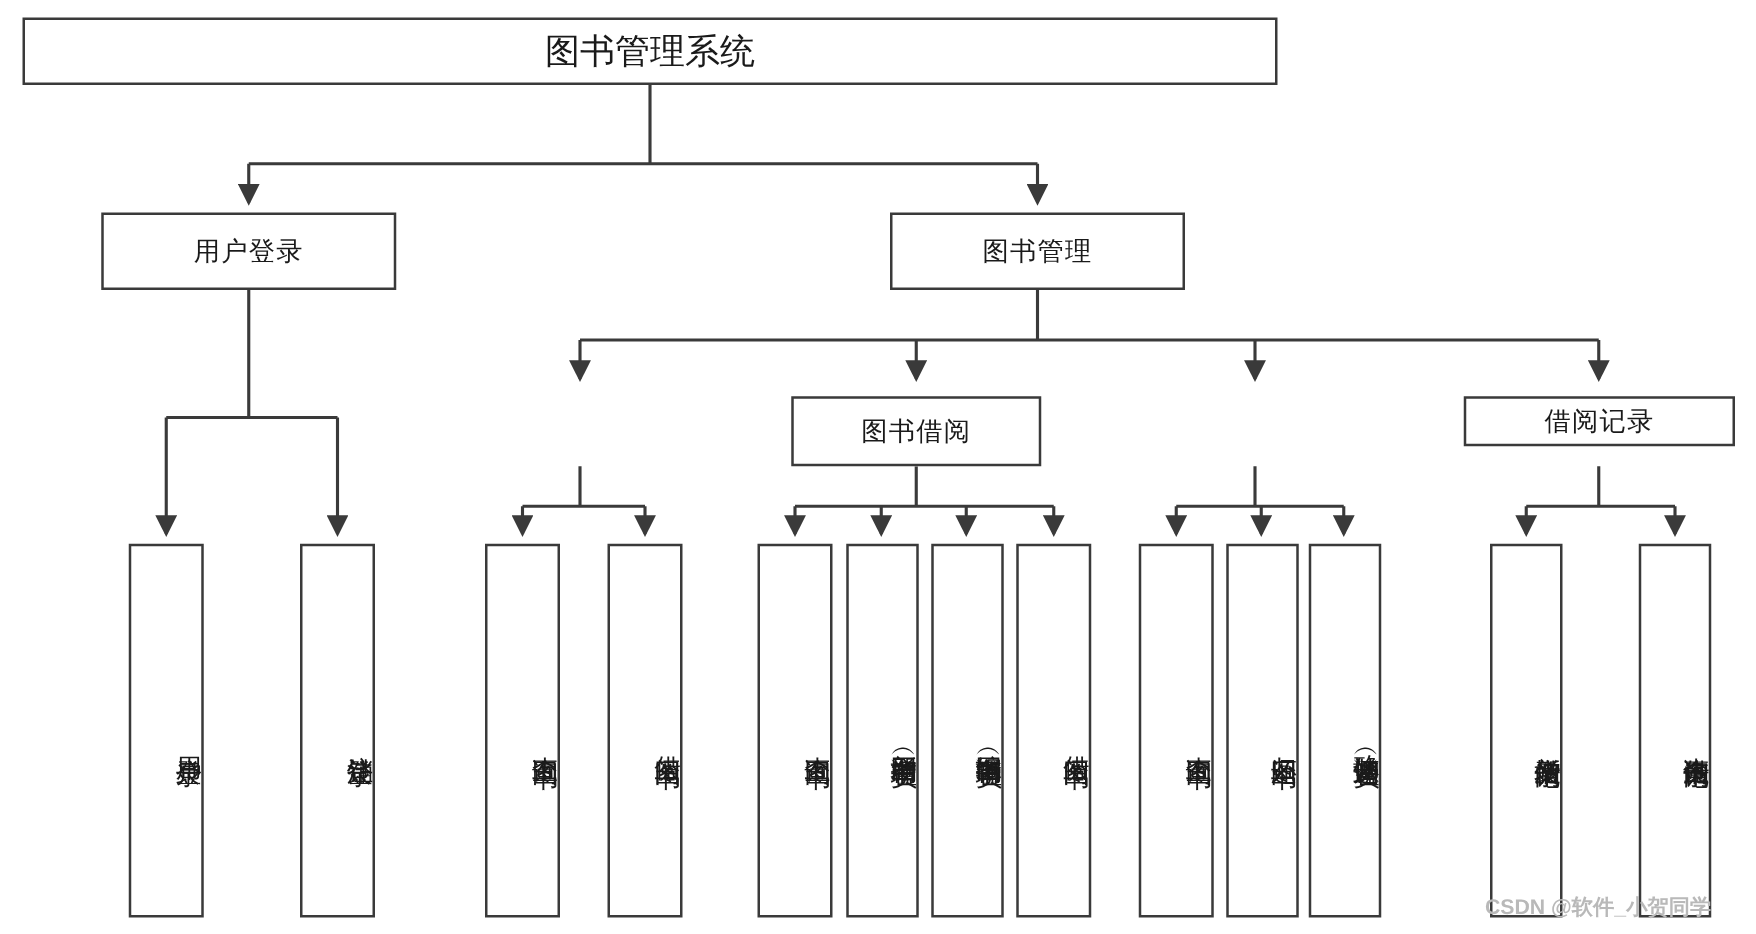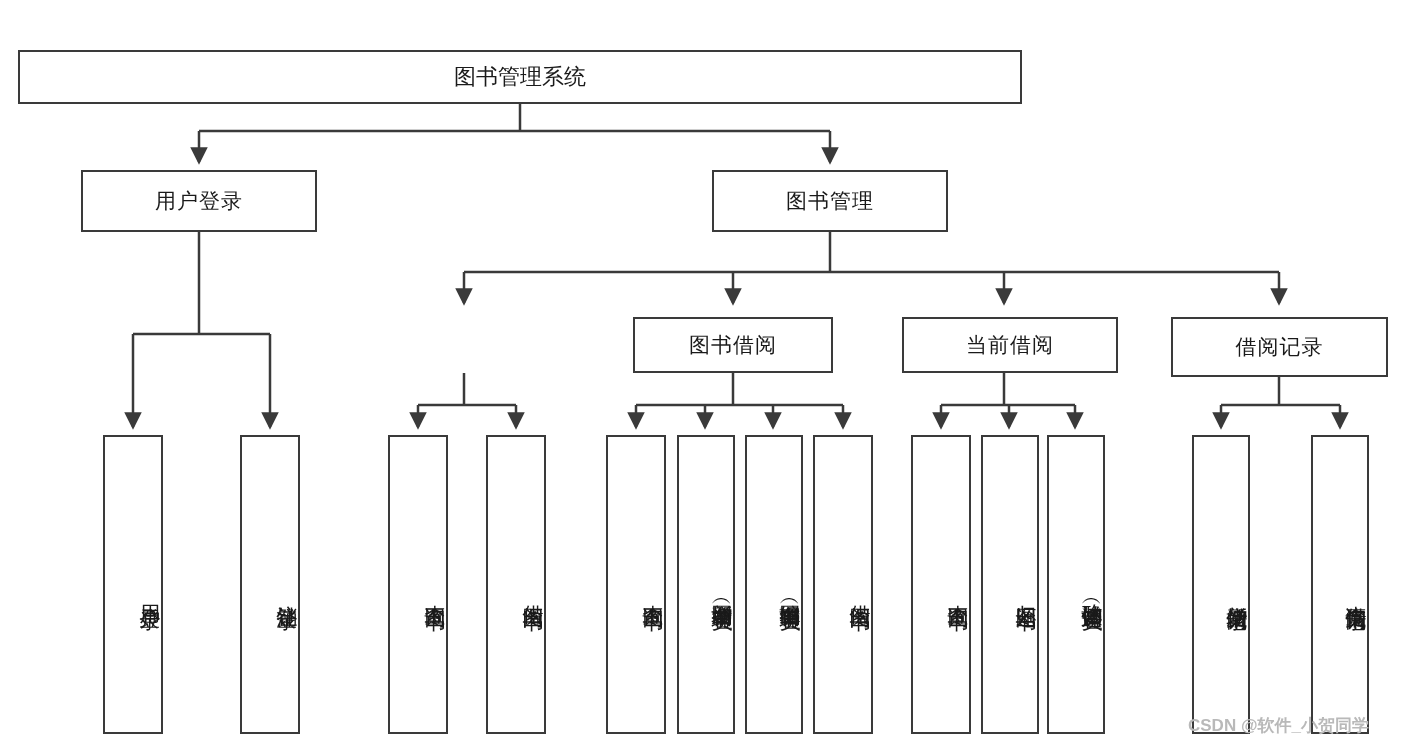--- a/index.html
+++ b/index.html
@@ -35,22 +35,21 @@
     align-items: center;
     justify-content: center;
     color: #1a1a1a;
     z-index: 2;
   }
   .node.horiz {
     font-size: 21px;
     letter-spacing: 1px;
   }
   .node.root {
-    font-size: 22px;
-    margin-top: 36px;
+    font-size: 28px;
   }
   .node.leaf {
     font-size: 21px;
     writing-mode: vertical-rl;
     text-orientation: upright;
     align-items: flex-start;
     justify-content: center;
     padding-top: 14px;
     letter-spacing: 2px;
     line-height: 1;
@@ -136,24 +135,21 @@
   <div class="node horiz" style="left:81px; top:170px; width:236px; height:62px;">
     <span>用户登录</span>
   </div>
   <div class="node horiz" style="left:712px; top:170px; width:236px; height:62px;">
     <span>图书管理</span>
   </div>
 
   <div class="node horiz" style="left:633px; top:317px; width:200px; height:56px;align-items:center;">
     <span>图书借阅</span>
   </div>
-  <div class="node horiz" style="left:902px; top:317px; width:216px; height:56px;">
-    <span>当前借阅</span>
-  </div>
-  <div class="node horiz" style="left:1171px; top:317px; width:217px; height:60px;text-align:right;">
+  <div class="node horiz" style="left:1171px; top:317px; width:217px; height:40px;text-align:right;">
     <span>借阅记录</span>
   </div>
 
   <div class="node leaf" style="left:103px; top:435px; width:60px; height:299px;">
     <span class="vtext">用户登录</span>
   </div>
   <div class="node leaf" style="left:240px; top:435px; width:60px; height:299px;">
     <span class="vtext">注销登录</span>
   </div>
 

